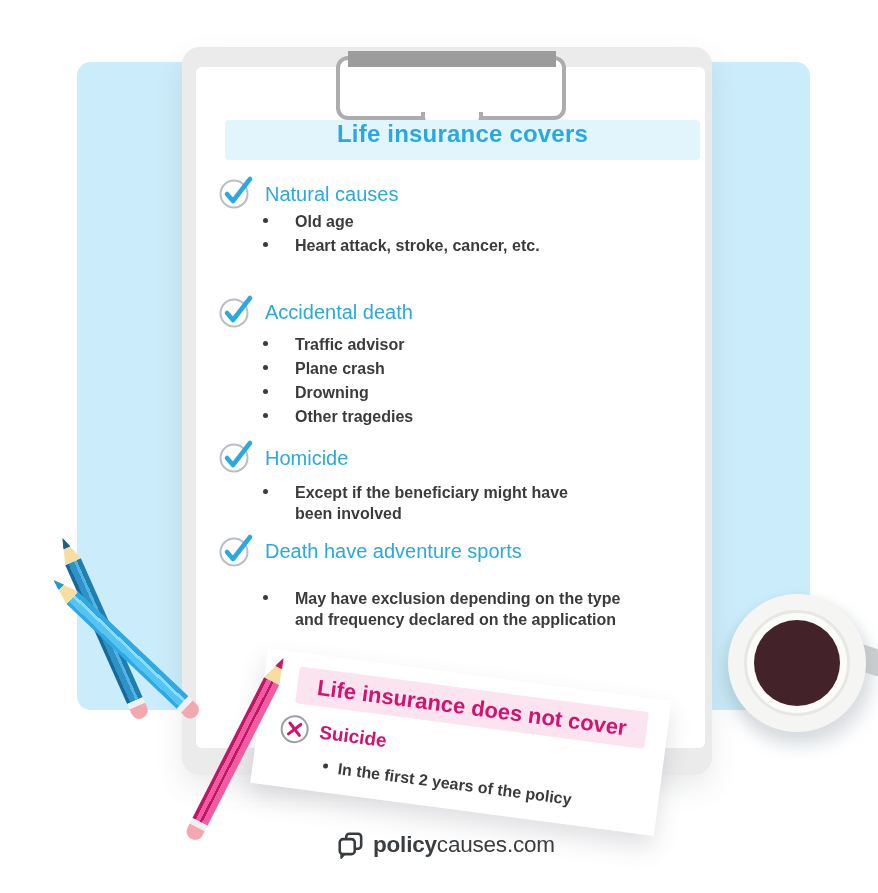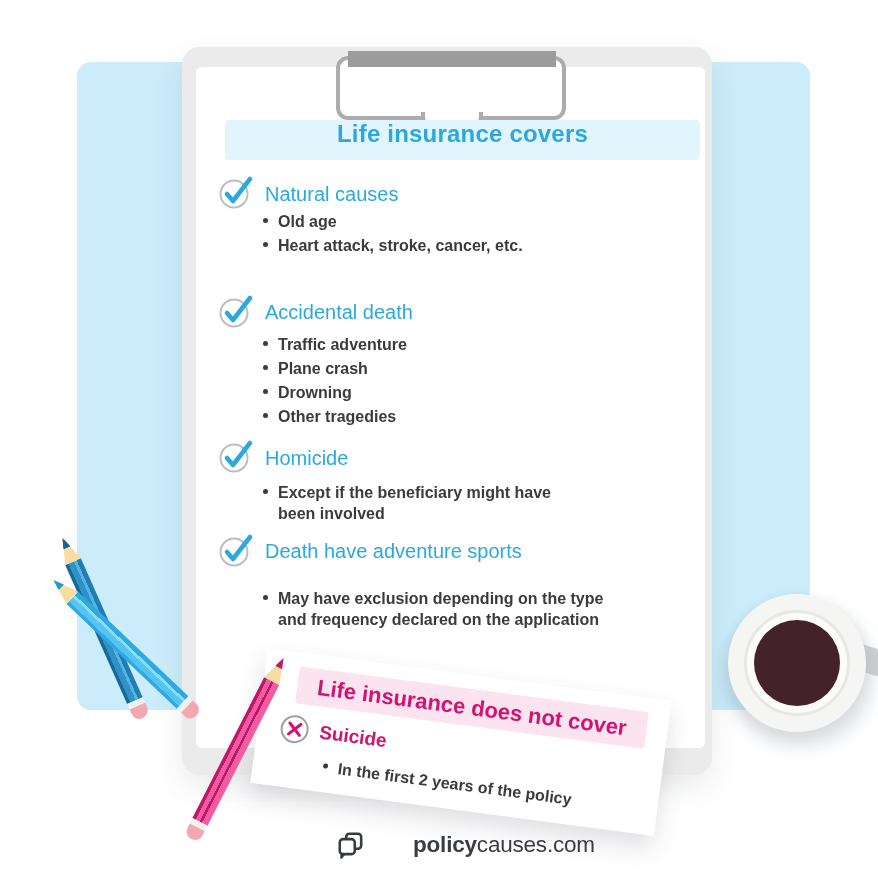--- a/index.html
+++ b/index.html
@@ -24,21 +24,21 @@
   .clip-notch{left:421px;top:112px;width:62px;height:17px;background:#ffffff;border:4px solid #acacac;border-top:none;
               border-radius:0 0 12px 12px;box-sizing:border-box;z-index:9;}
 
   
   .title-band{left:213px;top:120px;width:475px;height:40px;background:#e2f4fc;border-radius:4px;
               display:flex;align-items:flex-start;justify-content:center;z-index:10;margin-left:12px;}
   .title-band span{color:#29a9e0;font-size:24px;font-weight:700;letter-spacing:.2px;}
   .check-icon{width:38px;height:36px;z-index:11;}
   .sec-label{position:absolute;left:265px;color:#29a9e0;font-size:20px;font-weight:400;line-height:24px;z-index:11;}
   .bullets{position:absolute;left:263px;z-index:11;}
-  .bullet{display:flex;gap:10px;}
+  .bullet{display:flex;gap:27px;}
   .bullet .dot{width:5px;height:5px;border-radius:50%;background:#3b3b3b;flex:0 0 auto;}
   .lh24 .bullet{line-height:24px;}
   .lh24 .dot{margin-top:8px;}
   .lh21 .bullet{line-height:21px;}
   .lh21 .dot{margin-top:7px;}
   .btext{color:#3b3b3b;font-size:16px;font-weight:600;white-space:pre-line;}
 
   
   .note{left:268px;top:648px;width:407px;height:136px;background:#ffffff;z-index:40;
         transform:rotate(7.5deg);transform-origin:0 0;box-shadow:0 12px 24px rgba(60,60,80,.16);}
@@ -78,21 +78,21 @@
           transform:rotate(18deg);z-index:30;}
   .saucer{left:728px;top:594px;width:138px;height:138px;border-radius:50%;background:#f5f5f3;
           box-shadow:0 6px 14px rgba(0,0,0,.08);z-index:31;display:flex;align-items:center;justify-content:center;}
   .cup-ring{width:106px;height:106px;border-radius:50%;background:#fbfbfa;border:3px solid #e7e7e4;
             box-sizing:border-box;display:flex;align-items:center;justify-content:center;}
   .coffee{width:86px;height:86px;border-radius:50%;background:#44222a;}
 
   
   .brand{left:336px;top:830px;display:flex;align-items:center;gap:7px;z-index:20;}
   .brand-text{color:#3a3e41;font-size:22.5px;letter-spacing:-.2px;}
-  .brand-bold{font-weight:700;margin-left:40px;}
+  .brand-bold{font-weight:700;}
   .brand-rest{font-weight:400;}
 </style>
 </head>
 <body>
 
 <div class="abs blue-panel"></div>
 
 <div class="abs clipboard"></div>
 <div class="abs paper"></div>
 <div class="abs clip-wire"></div>
@@ -120,21 +120,21 @@
 </div>
 
 <svg class="abs check-icon" style="left:218px;top:294px" viewBox="0 0 38 36">
   <circle cx="16" cy="19" r="13.5" fill="#ffffff" stroke="#b8bec4" stroke-width="2"></circle>
   <polyline points="9,19 15,26 32,4" fill="none" stroke="#29a9e0" stroke-width="4.5" stroke-linecap="round" stroke-linejoin="round"></polyline>
 </svg>
 <div class="sec-label" style="top:300px">Accidental death</div>
 <div class="bullets lh24" style="top:333px">
   <div class="bullet">
       <span class="dot"></span>
-      <span class="btext">Traffic adventure</span>
+      <span class="btext">Traffic advisor</span>
     </div>
   <div class="bullet">
       <span class="dot"></span>
       <span class="btext">Plane crash</span>
     </div>
   <div class="bullet">
       <span class="dot"></span>
       <span class="btext">Drowning</span>
     </div>
   <div class="bullet">

